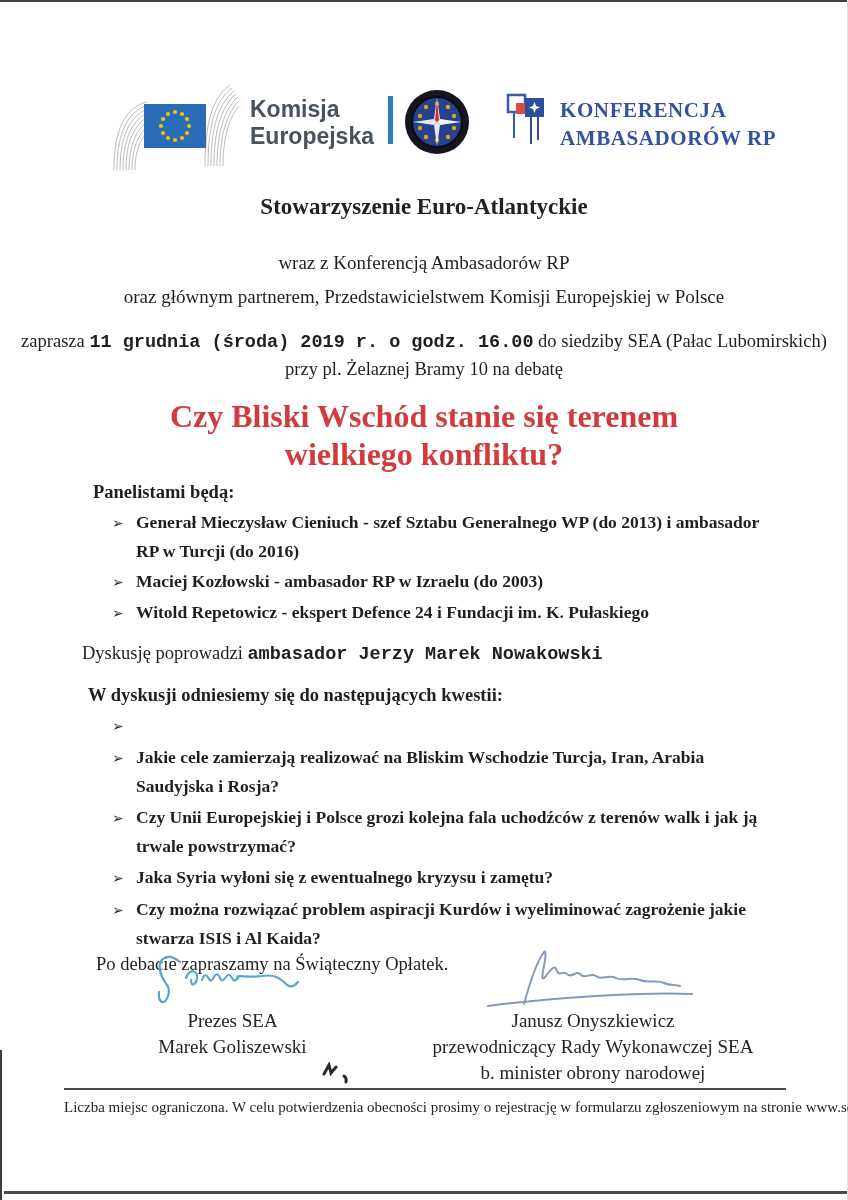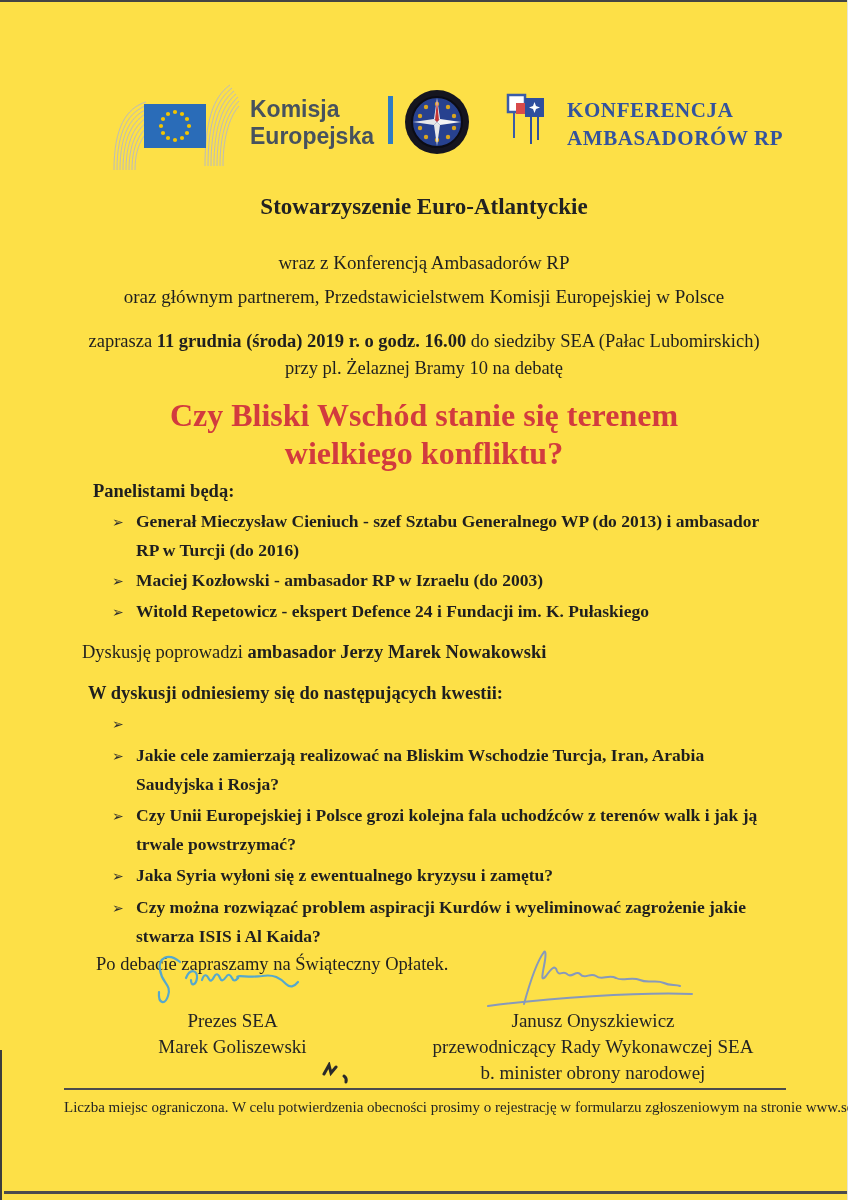--- a/index.html
+++ b/index.html
@@ -1,44 +1,44 @@
 <!DOCTYPE html>
 <html><head>
 <meta charset="utf-8">
 <style>
   html,body{margin:0;padding:0;background:#e9e9e6;}
   .page{
     position:relative;width:848px;height:1200px;margin:0 auto;
-    background:#fde047;overflow:hidden;
+    background:#ffffff;overflow:hidden;
     font-family:"Liberation Serif","DejaVu Serif",serif;
     color:#1f1f1f;
   }
   
   .edge-top{position:absolute;top:0;left:0;right:0;height:2px;background:#444;}
   .edge-bottom{position:absolute;top:1191px;left:4px;right:0;height:3px;background:#4c4c4c;}
   .edge-left{position:absolute;left:0;top:1050px;bottom:0;width:2px;background:#3c3c3c;}
   .edge-right{position:absolute;right:0;top:0;bottom:0;width:1px;background:#e4e4e0;}
 
   
   .logos{position:absolute;top:72px;left:0;width:100%;height:104px;}
   .ec-logo{position:absolute;left:112px;top:6px;display:flex;align-items:flex-start;}
   .ec-text{font-family:"Liberation Sans","DejaVu Sans",sans-serif;font-weight:600;
     font-size:23px;line-height:27px;color:#47525e;margin-left:10px;margin-top:18px;}
   .ec-bar{width:5px;height:48px;background:#2f7dc4;margin-left:14px;margin-top:18px;}
   .sea-emblem{position:absolute;left:403px;top:16px;}
-  .karp-logo{position:absolute;left:506px;top:20px;display:flex;align-items:flex-start;gap:7px;}
+  .karp-logo{position:absolute;left:506px;top:20px;display:flex;align-items:flex-start;}
   .karp-text{font-family:"Liberation Serif","DejaVu Serif",serif;font-weight:bold;
     font-size:21px;line-height:28px;color:#33539e;letter-spacing:0.6px;margin-left:10px;margin-top:4px;}
 
   
   .doc-title{padding-top:194px;text-align:center;font-weight:bold;font-size:23px;line-height:26px;color:#222;}
   .sub1{margin-top:32px;text-align:center;font-size:19px;line-height:22px;}
   .sub2{margin-top:12px;text-align:center;font-size:19px;line-height:22px;}
   .invite{margin-top:20px;text-align:center;font-size:18.5px;line-height:27px;}
-  .bold{font-weight:bold;}
+  .bold{font-weight:bold;font-family:Liberation Mono, monospace;}
   .debate-title{margin-top:14px;text-align:center;font-weight:bold;font-size:32px;line-height:38px;}
 
   .panel-head{margin:8px 0 0 93px;font-weight:bold;font-size:18.5px;line-height:23px;}
   .list{margin-left:112px;margin-top:4px;}
   .lrow{display:flex;font-size:17.5px;line-height:29px;margin-top:1px;}
   .lrow .mk{flex:none;width:24px;font-size:14px;color:#2e2e2e;padding-top:1px;}
   .lrow .tx{width:645px;font-weight:bold;}
 
   .moderator{margin:14px 0 0 82px;font-size:18.5px;line-height:23px;}
   .q-head{margin:18px 0 0 88px;font-weight:bold;font-size:18.5px;line-height:23px;}

